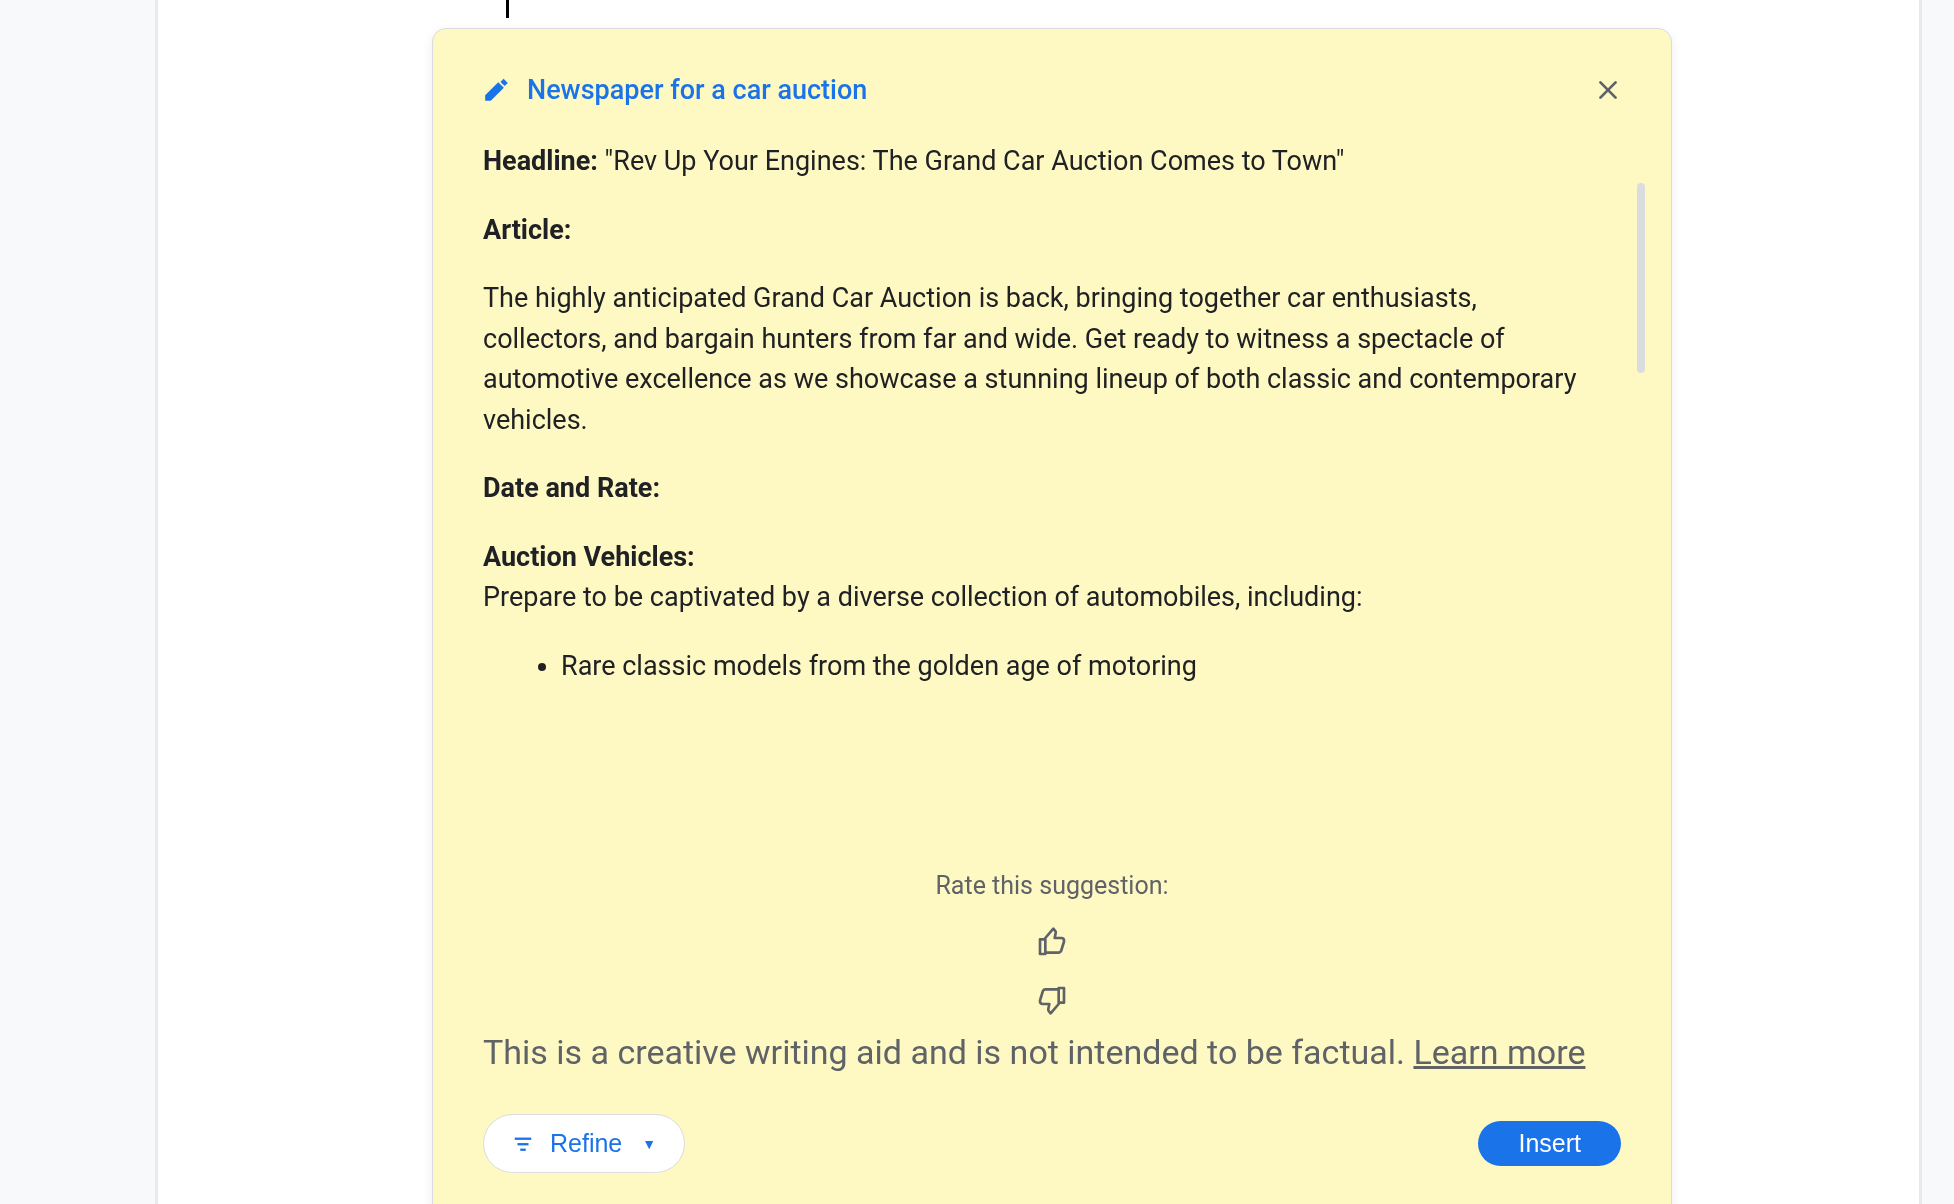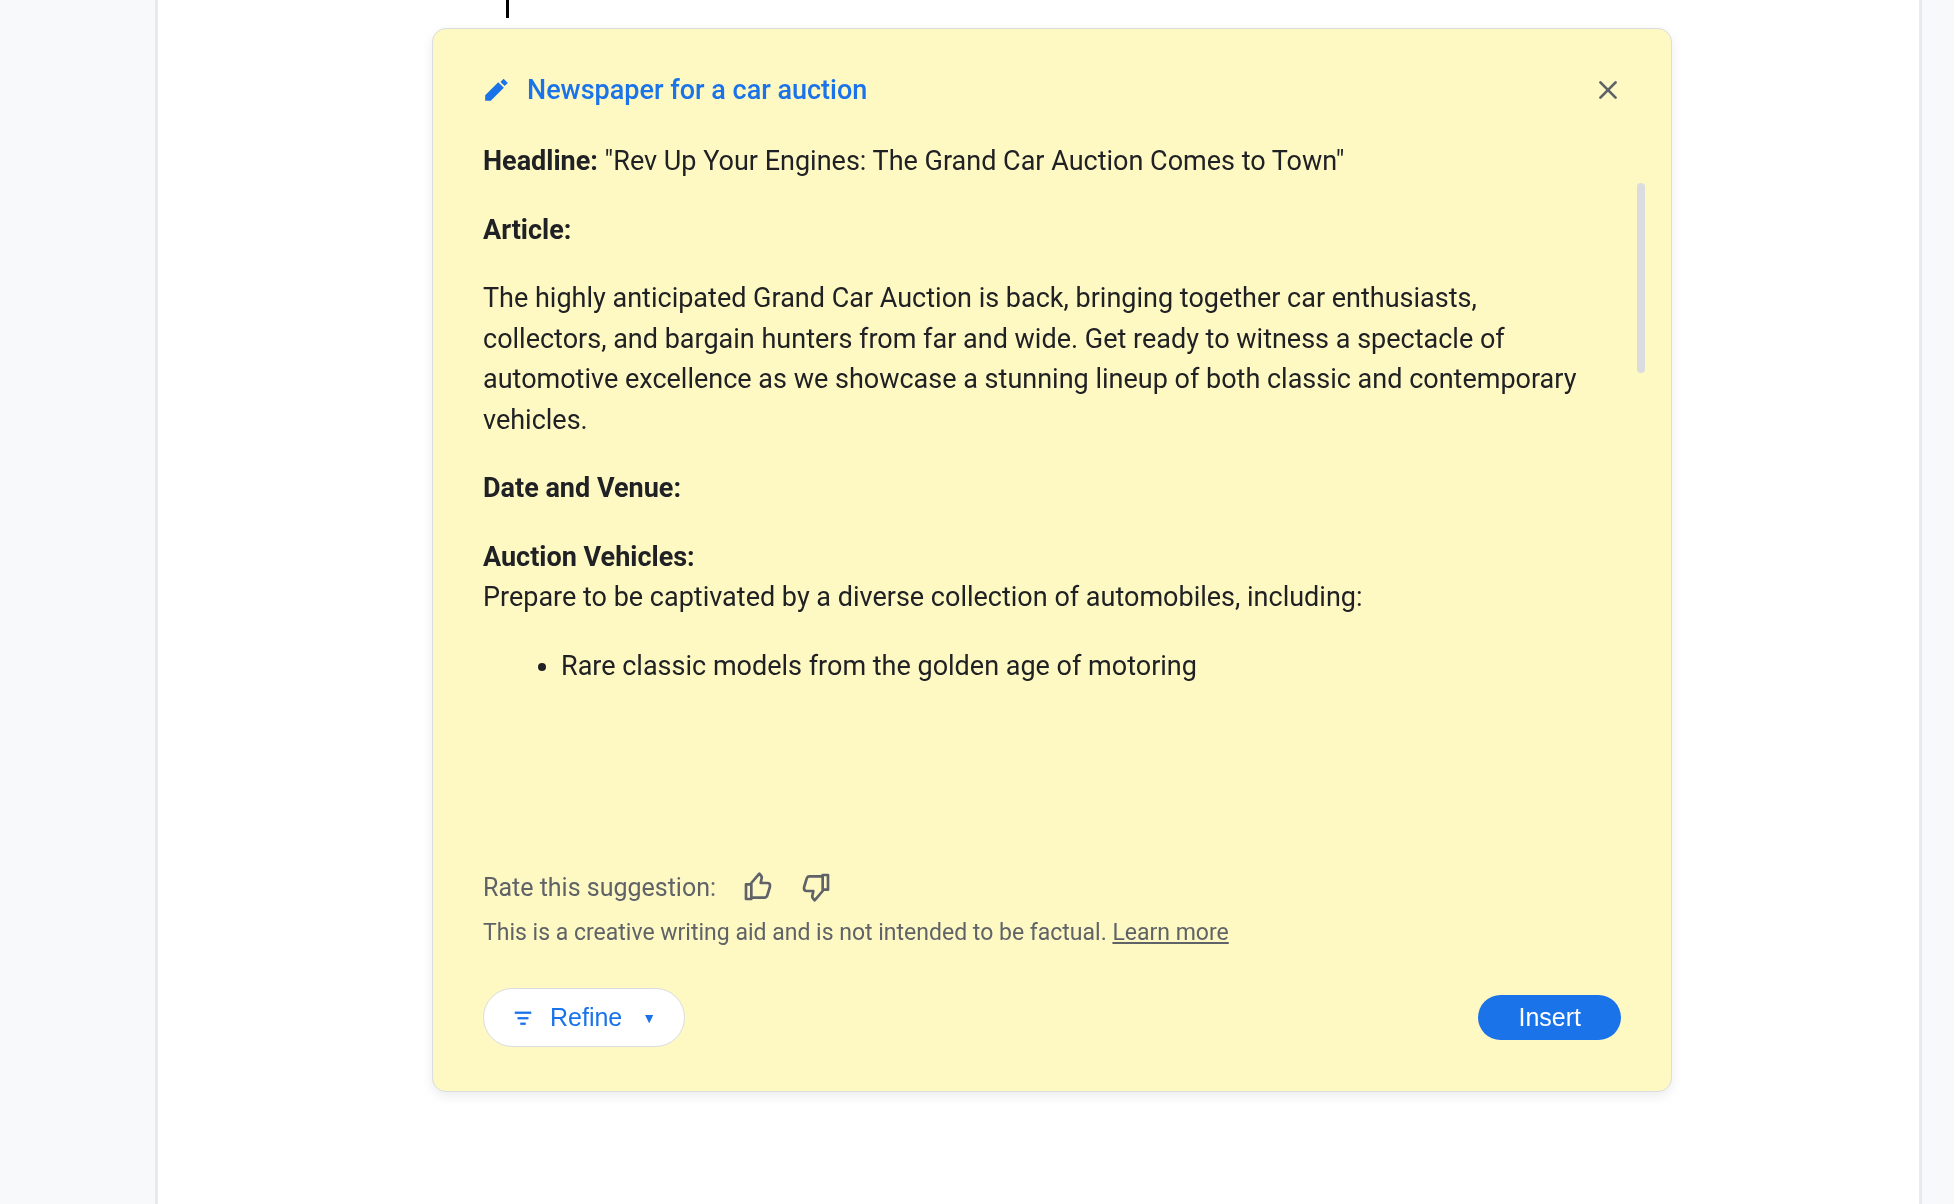--- a/index.html
+++ b/index.html
@@ -107,34 +107,35 @@
     border-radius: 4px;
   }
   .footer {
     margin-top: 30px;
   }
   .rate-row {
     display: flex;
     align-items: center;
     gap: 26px;
     margin-bottom: 16px;
+    flex-direction: column;
   }
   .rate-label {
     color: #5f6368;
     font-size: 25px;
   }
   .thumb-btn {
     color: #5f6368;
     cursor: pointer;
     display: flex;
     align-items: center;
   }
   .disclaimer {
     color: #5f6368;
-    font-size: 23px;
+    font-size: 34px;
     margin-bottom: 42px;
   }
   .disclaimer a {
     color: #5f6368;
     text-decoration: underline;
     cursor: pointer;
   }
   .action-row {
     display: flex;
     align-items: center;
@@ -194,21 +195,21 @@
     <div class="content-scroll">
       <div class="content-body">
         <p>
           <span class="section-label">Headline:</span><span> "Rev Up Your Engines: The Grand Car Auction Comes to Town"</span>
         </p>
         <p>
           <span class="section-label">Article:</span>
         </p>
         <p>The highly anticipated Grand Car Auction is back, bringing together car enthusiasts, collectors, and bargain hunters from far and wide. Get ready to witness a spectacle of automotive excellence as we showcase a stunning lineup of both classic and contemporary vehicles.</p>
         <p style="margin-bottom:0;">
-          <span class="section-label">Date and Venue:</span><br>
+          <span class="section-label">Date and Rate:</span><br>
         </p>
         <p style="margin-top:28px; margin-bottom:0;">
           <span class="section-label">Auction Vehicles:</span><br>
           <span>Prepare to be captivated by a diverse collection of automobiles, including:</span>
         </p>
         <ul style="margin-top:28px;">
           <li>Rare classic models from the golden age of motoring</li>
         </ul>
       </div>
       <div class="scrollbar-track"></div>

